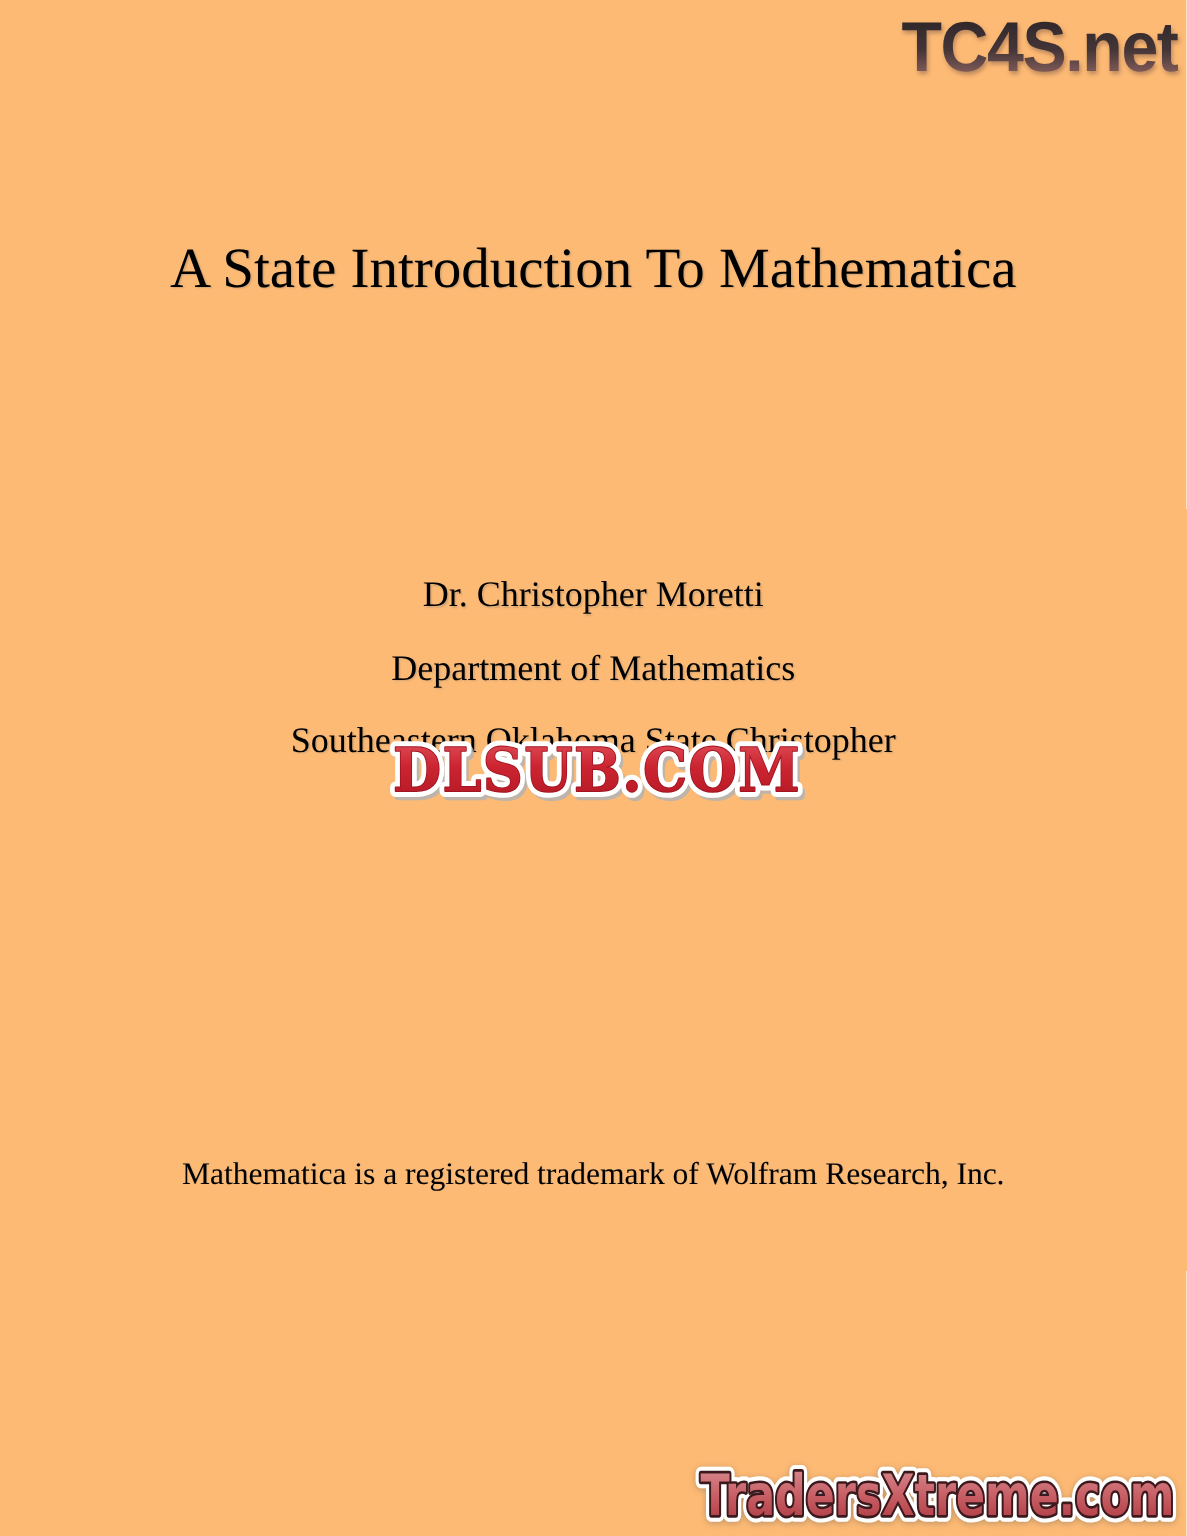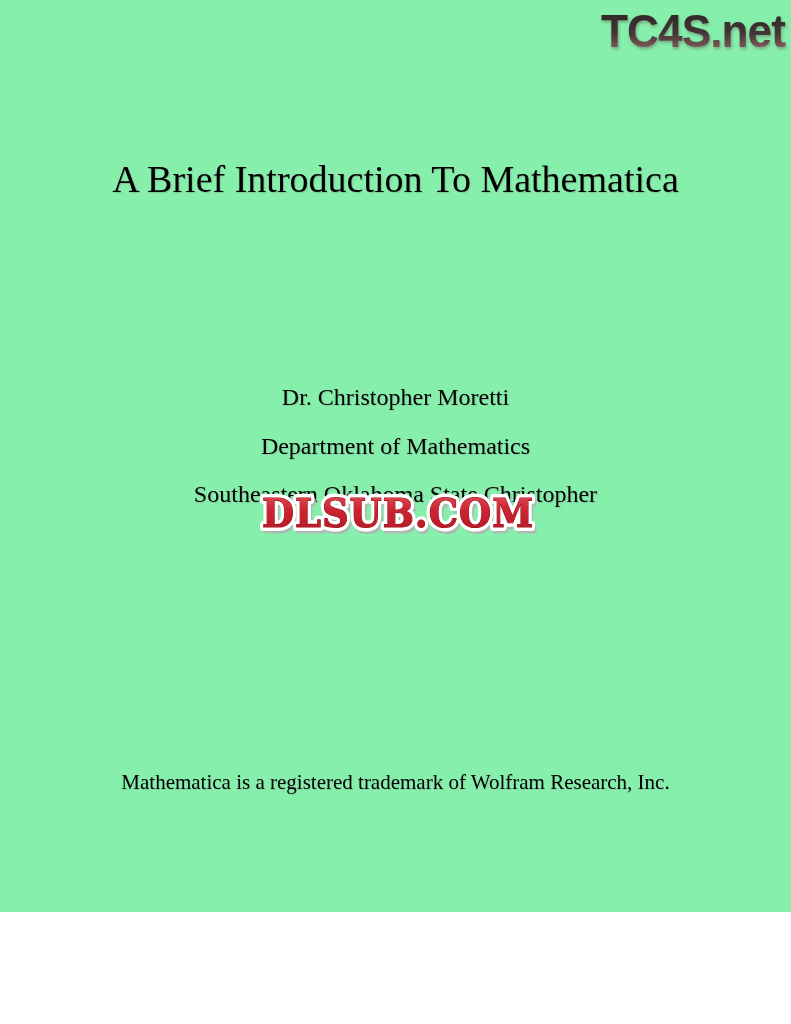--- a/index.html
+++ b/index.html
@@ -1,20 +1,20 @@
 <!DOCTYPE html>
 <html><head>
 <meta charset="utf-8">
 <style>
   html, body { margin: 0; padding: 0; background: #ffffff; }
   .page {
     position: relative;
     width: 791px;
-    height: 912px;
-    background: #86efac;
+    height: 1024px;
+    background: #fdba74;
     overflow: hidden;
     font-family: "Liberation Serif", serif;
     color: #000000;
   }
 
   
   .wm-tc4s {
     position: absolute;
     top: 5px;
     left: 598px;
@@ -106,21 +106,21 @@
     <defs>
       <linearGradient id="gradTc4s" x1="0" y1="0" x2="0" y2="1">
         <stop offset="0%" stop-color="#262124"></stop>
         <stop offset="55%" stop-color="#443537"></stop>
         <stop offset="100%" stop-color="#a1706a"></stop>
       </linearGradient>
     </defs>
     <text x="95" y="42" text-anchor="middle" textLength="184" lengthAdjust="spacingAndGlyphs" fill="url(#gradTc4s)">TC4S.net</text>
   </svg>
 
-  <h1 class="title">A Brief Introduction To Mathematica</h1>
+  <h1 class="title">A State Introduction To Mathematica</h1>
 
   <div class="center-line author-line">Dr. Christopher Moretti</div>
   <div class="center-line department-line">Department of Mathematics</div>
   <div class="center-line university-line">Southeastern Oklahoma State Christopher</div>
 
   <svg class="wm-dlsub" viewBox="0 0 298 54" xmlns="http://www.w3.org/2000/svg" aria-hidden="true">
     <defs>
       <linearGradient id="gradDlsub" x1="0" y1="0" x2="0" y2="1">
         <stop offset="0%" stop-color="#e2565e"></stop>
         <stop offset="45%" stop-color="#cc2431"></stop>

